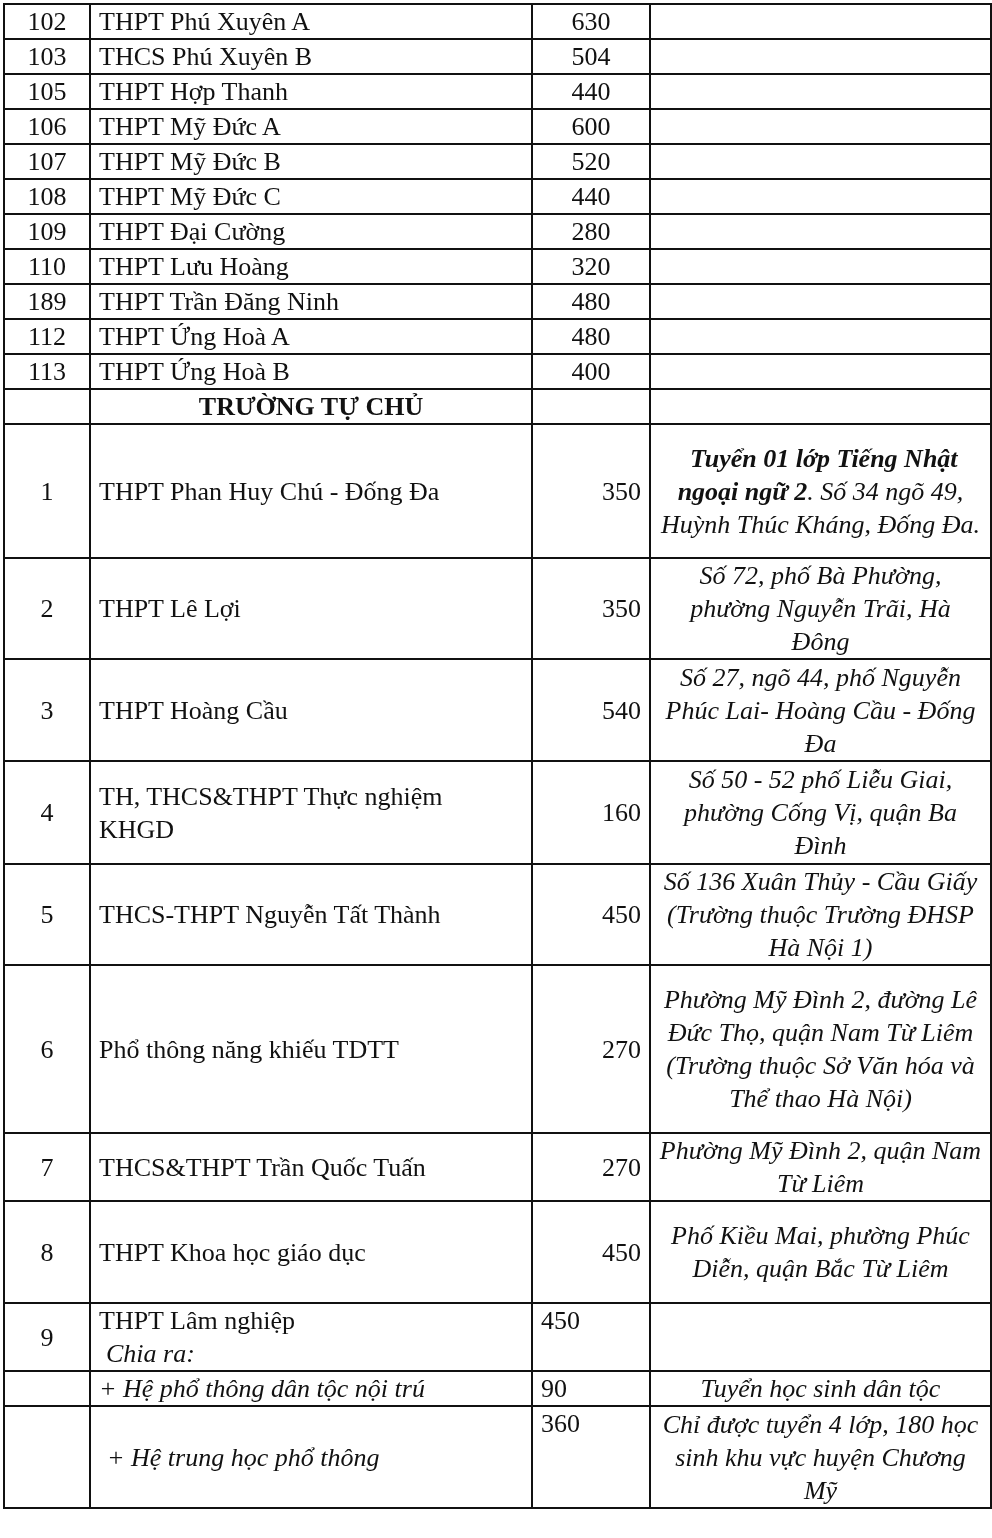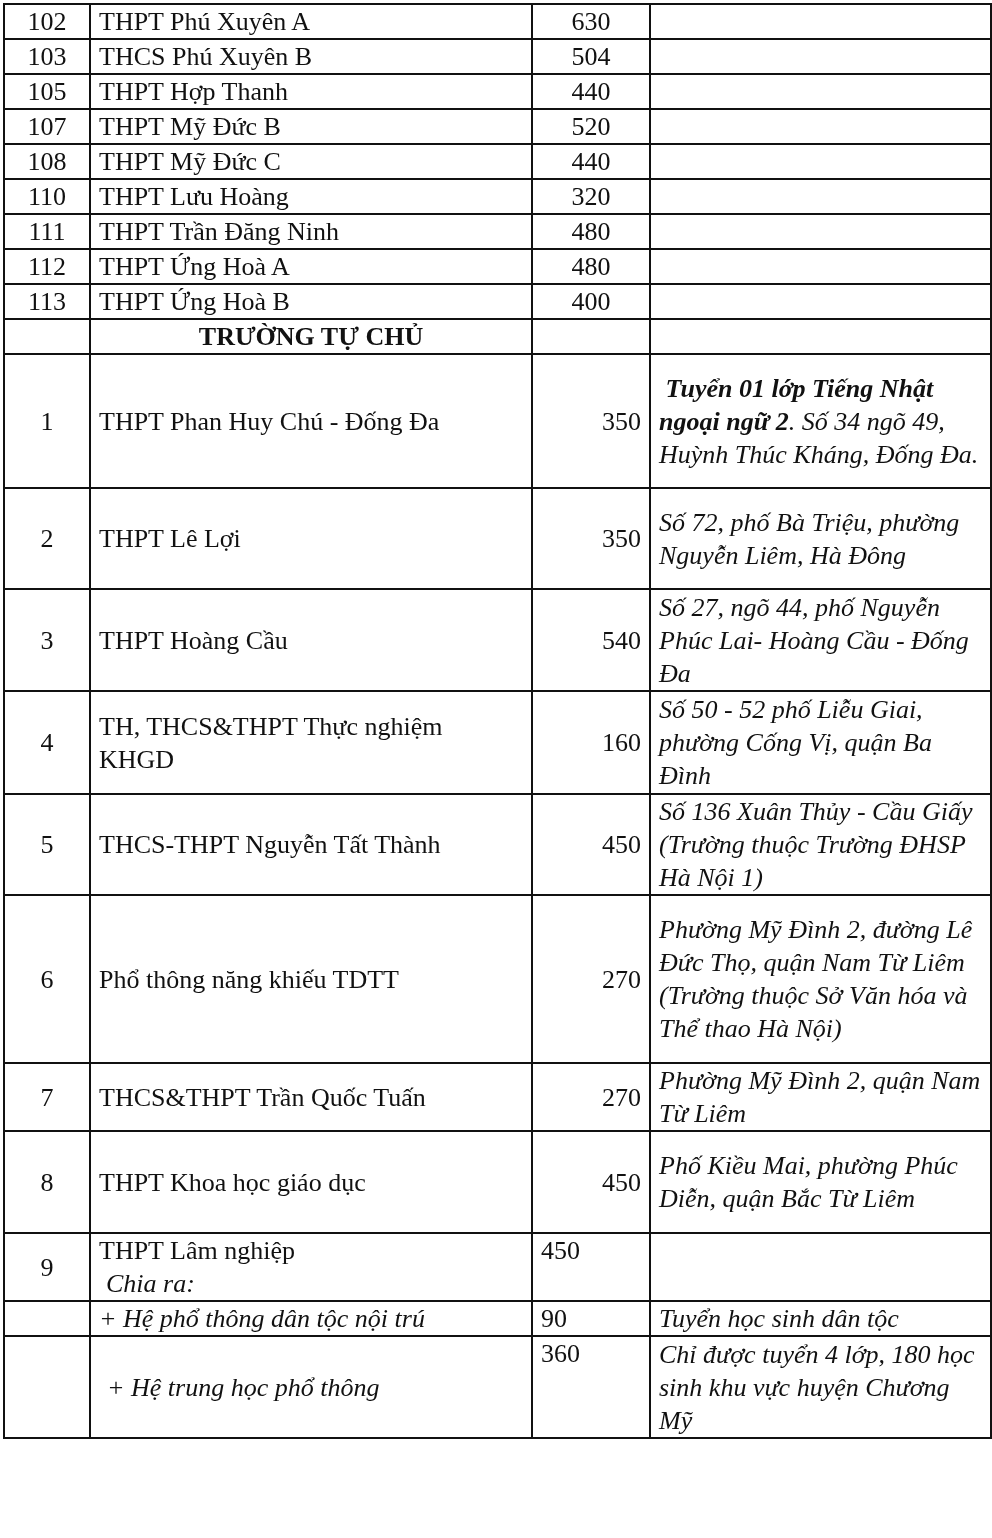--- a/index.html
+++ b/index.html
@@ -23,21 +23,21 @@
     overflow: hidden;
   }
   col.c-stt { width: 86px; }
   col.c-name { width: 442px; }
   col.c-qty { width: 118px; }
   col.c-note { width: 341px; }
   td.stt { text-align: center; margin-top: 32px; }
   td.qty-c { text-align: center; }
   td.qty-r { text-align: right; padding-right: 12px; border-radius: 32px; }
   td.qty-l { text-align: left; padding-left: 10px; }
-  td.note { font-style: italic; padding-left: 8px; padding-right: 6px; }
+  td.note { font-style: italic; padding-left: 8px; padding-right: 6px; text-align: center; }
   tr.r-short td { height: 31px; }
   .section-title { font-weight: bold; text-align: center; }
   .bold-italic { font-weight: bold; font-style: italic; }
   .top { vertical-align: top !important; }
   .italic { font-style: italic; }
 </style>
 </head>
 <body>
 
 <div class="doc">
@@ -62,39 +62,51 @@
         <td class="qty-c">504</td>
         <td class="note"></td>
       </tr>
       <tr class="r-short">
         <td class="stt">105</td>
         <td>THPT Hợp Thanh</td>
         <td class="qty-c">440</td>
         <td class="note"></td>
       </tr>
       <tr class="r-short">
+        <td class="stt">106</td>
+        <td>THPT Mỹ Đức A</td>
+        <td class="qty-c">600</td>
+        <td class="note"></td>
+      </tr>
+      <tr class="r-short">
         <td class="stt">107</td>
         <td>THPT Mỹ Đức B</td>
         <td class="qty-c">520</td>
         <td class="note"></td>
       </tr>
       <tr class="r-short">
         <td class="stt">108</td>
         <td>THPT Mỹ Đức C</td>
         <td class="qty-c">440</td>
         <td class="note"></td>
       </tr>
       <tr class="r-short">
+        <td class="stt">109</td>
+        <td>THPT Đại Cường</td>
+        <td class="qty-c">280</td>
+        <td class="note"></td>
+      </tr>
+      <tr class="r-short">
         <td class="stt">110</td>
         <td>THPT Lưu Hoàng</td>
         <td class="qty-c">320</td>
         <td class="note"></td>
       </tr>
       <tr class="r-short">
-        <td class="stt">111</td>
+        <td class="stt">189</td>
         <td>THPT Trần Đăng Ninh</td>
         <td class="qty-c">480</td>
         <td class="note"></td>
       </tr>
       <tr class="r-short">
         <td class="stt">112</td>
         <td>THPT Ứng Hoà A</td>
         <td class="qty-c">480</td>
         <td class="note"></td>
       </tr>
@@ -115,21 +127,21 @@
       <tr style="height:134px">
         <td class="stt">1</td>
         <td>THPT Phan Huy Chú - Đống Đa</td>
         <td class="qty-r">350</td>
         <td class="note"><span>&nbsp;</span><span class="bold-italic">Tuyển 01 lớp Tiếng Nhật ngoại ngữ 2</span><span>. Số 34 ngõ 49, Huỳnh Thúc Kháng, Đống Đa.</span></td>
       </tr>
       <tr style="height:101px">
         <td class="stt">2</td>
         <td>THPT Lê Lợi</td>
         <td class="qty-r">350</td>
-        <td class="note">Số 72, phố Bà Triệu, phường Nguyễn Liêm, Hà Đông</td>
+        <td class="note">Số 72, phố Bà Phường, phường Nguyễn Trãi, Hà Đông</td>
       </tr>
       <tr style="height:102px">
         <td class="stt">3</td>
         <td>THPT Hoàng Cầu</td>
         <td class="qty-r">540</td>
         <td class="note">Số 27, ngõ 44, phố Nguyễn Phúc Lai- Hoàng Cầu - Đống Đa</td>
       </tr>
       <tr style="height:103px">
         <td class="stt">4</td>
         <td>TH, THCS&amp;THPT Thực nghiệm KHGD</td>

